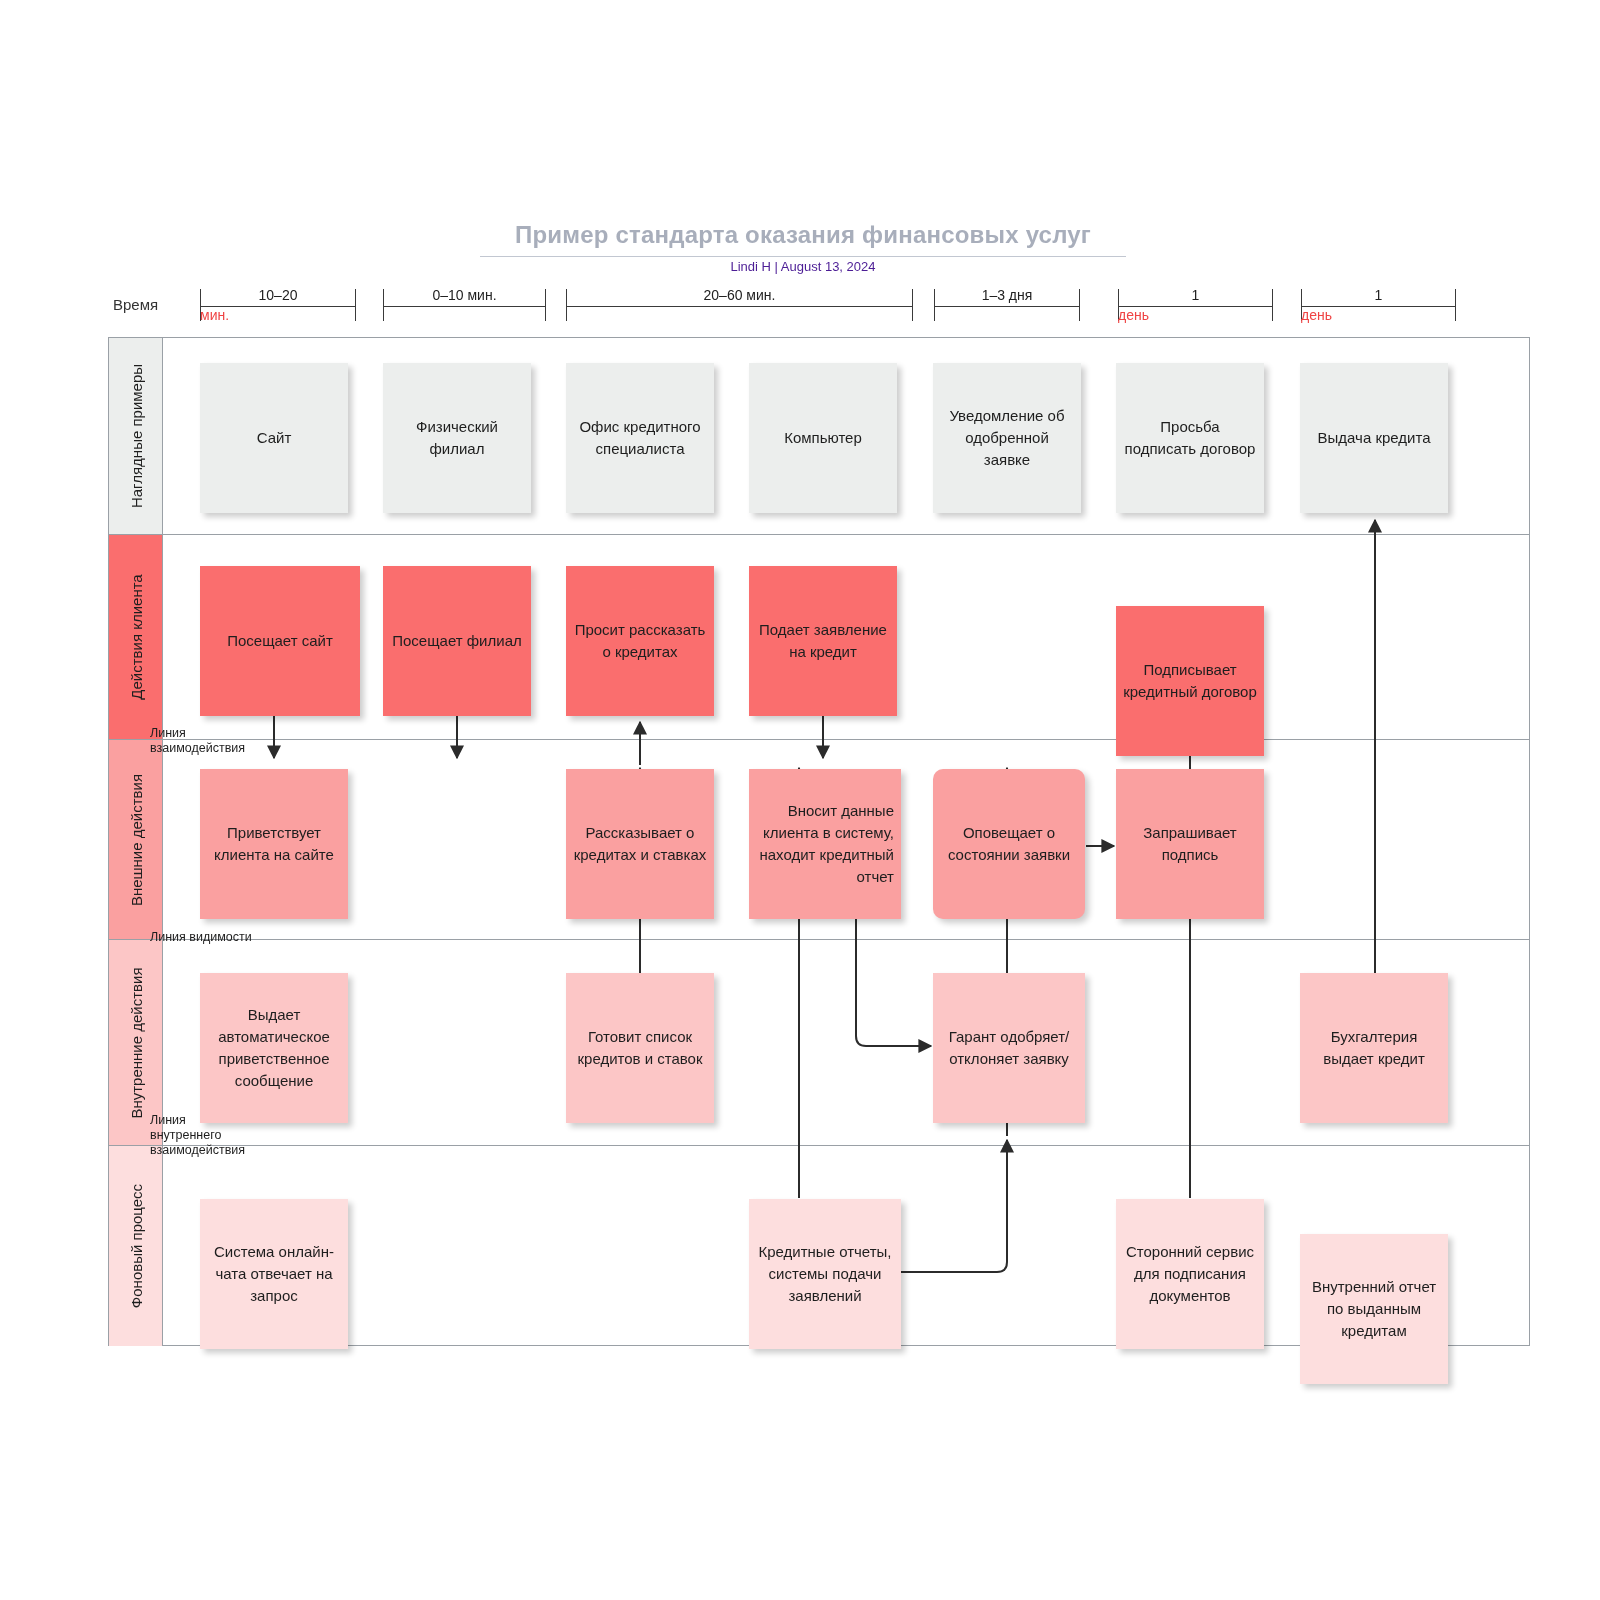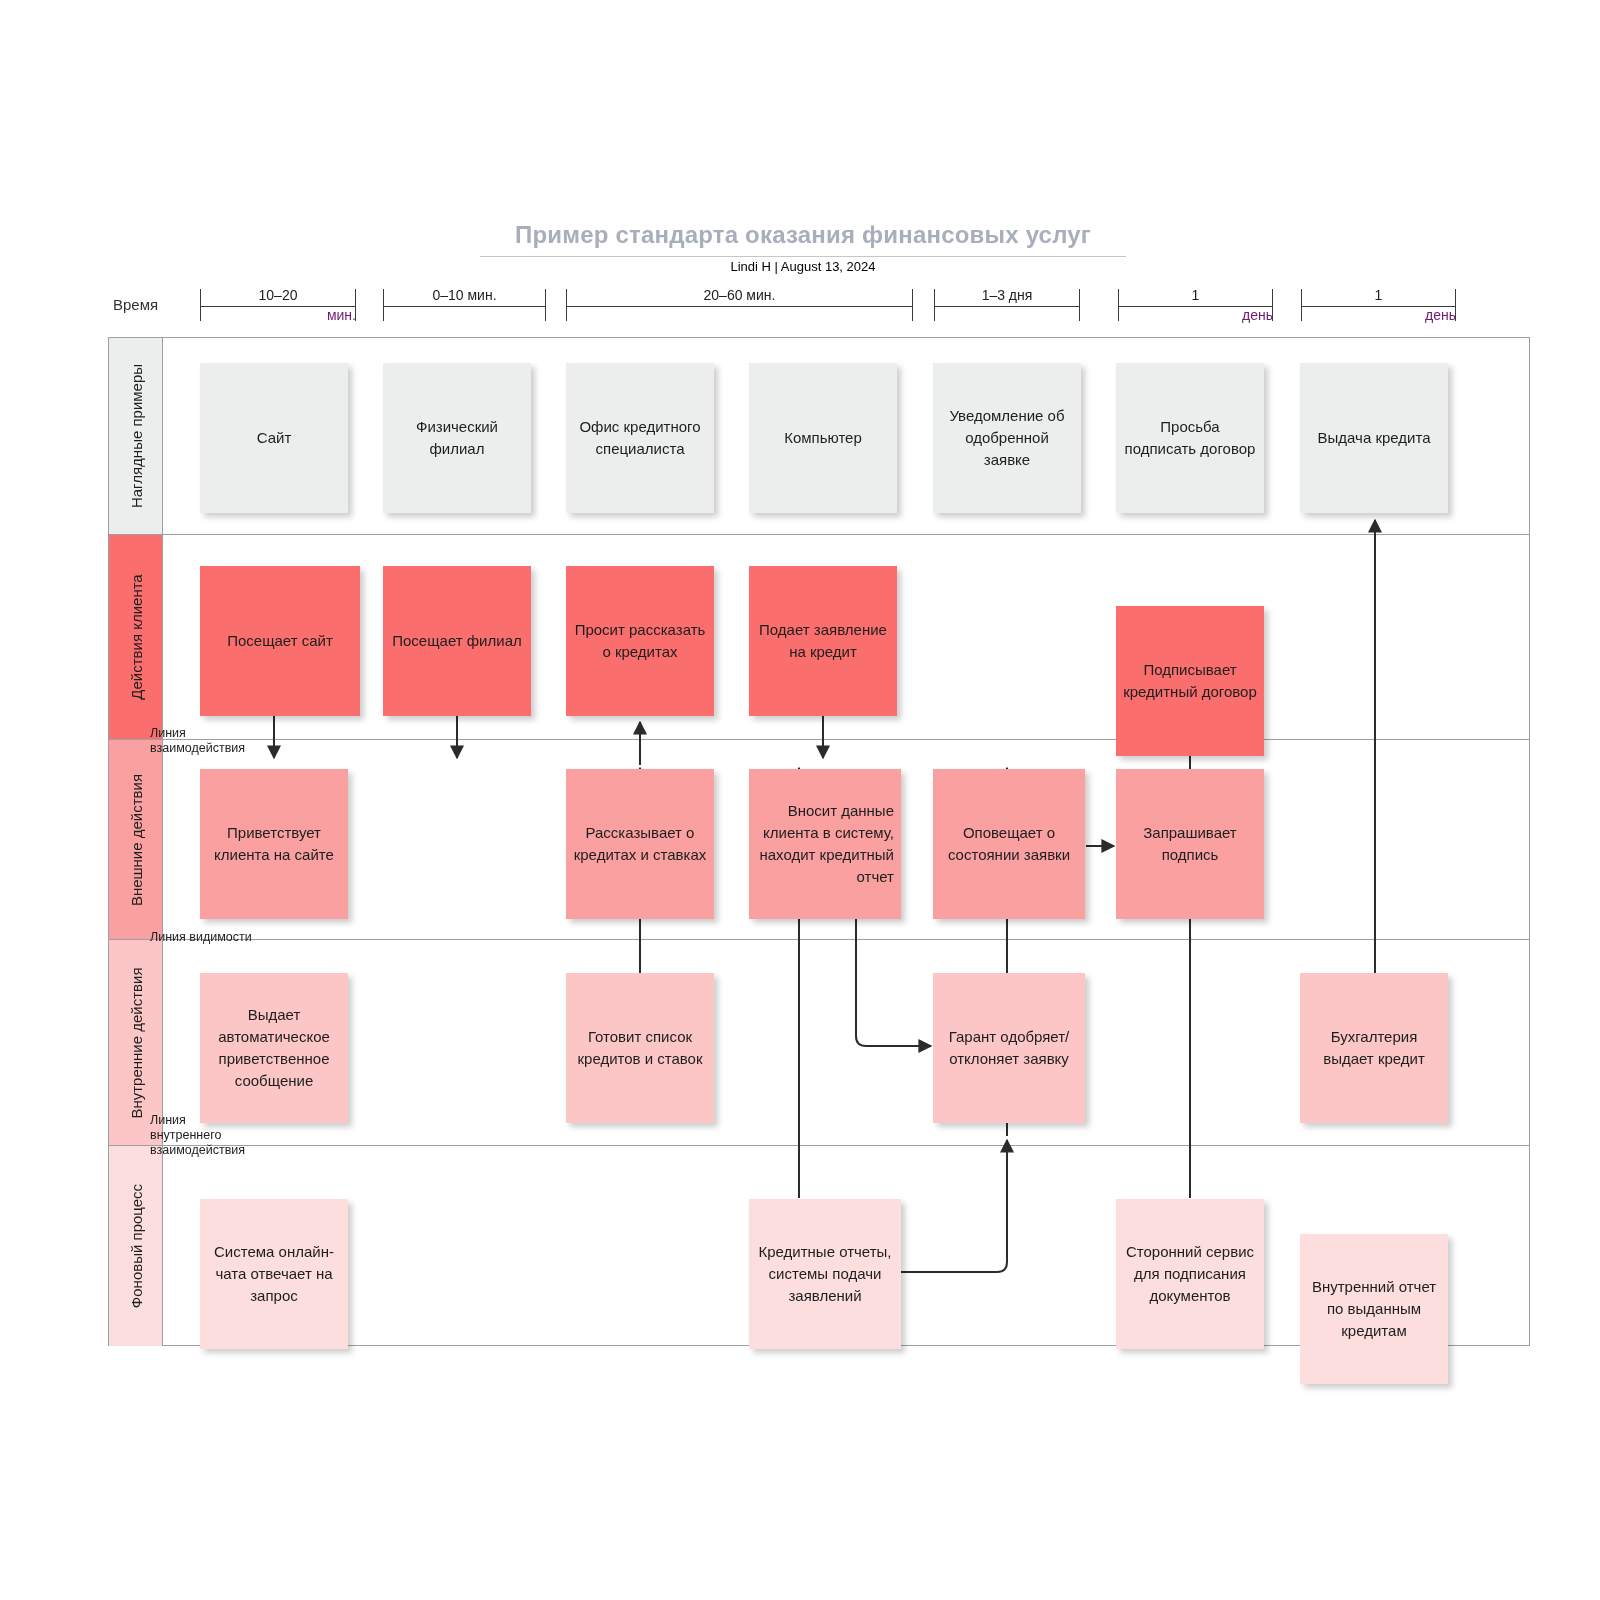--- a/index.html
+++ b/index.html
@@ -15,21 +15,21 @@
   #title{
     position:absolute;left:480px;top:221px;width:646px;
     text-align:center;
     font-size:24px;font-weight:bold;color:#a8aebb;
     letter-spacing:.2px;
     border-bottom:1px solid #c2c7d1;
     padding-bottom:7px;
   }
   #subtitle{
     position:absolute;left:480px;top:259px;width:646px;
-    text-align:center;font-size:13px;color:#000000;
+    text-align:center;font-size:13px;color:#4c1d95;
   }
 
   
   #time-label{
     position:absolute;left:113px;top:296px;
     font-size:15px;color:#333;
   }
   .tbracket{position:absolute;height:32px;}
   .tbracket .bar{
     position:absolute;left:0;right:0;top:17px;height:1px;background:#3a3a3a;
@@ -37,22 +37,22 @@
   .tbracket .cap{
     position:absolute;top:0;width:1px;height:32px;background:#3a3a3a;
   }
   .tbracket .cap.l{left:0;}
   .tbracket .cap.r{right:0;}
   .tbracket .t1{
     position:absolute;left:0;right:0;top:-4px;text-align:center;
     font-size:14px;color:#222;line-height:20px;
   }
   .tbracket .t2{
-    position:absolute;left:0;right:0;top:16px;text-align:right;
-    font-size:14px;color:#701a75;line-height:20px;
+    position:absolute;left:0;right:0;top:16px;text-align:left;
+    font-size:14px;color:#ef4444;line-height:20px;
   }
 
   
   #frame{
     position:absolute;left:108px;top:337px;width:1422px;height:1009px;
     border:1px solid #9aa0a6;box-sizing:border-box;
   }
   .lane-label{
     position:absolute;left:0;width:54px;
     box-sizing:border-box;
@@ -241,21 +241,21 @@
 
   <div class="card c-r2" style="left:200px;top:769px;width:148px;height:150px;">
     <span>Приветствует клиента на сайте</span>
     </div>
   <div class="card c-r2" style="left:566px;top:769px;width:148px;height:150px;">
     <span>Рассказывает о кредитах и ставках</span>
     </div>
   <div class="card c-r2" style="left:749px;top:769px;width:152px;height:150px;text-align:right;">
     <span>Вносит данные клиента в систему, находит кредитный отчет</span>
     </div>
-  <div class="card c-r2" style="left:933px;top:769px;width:152px;height:150px;">
+  <div class="card c-r2" style="left:933px;top:769px;width:152px;height:150px;border-radius:10px;">
     <span>Оповещает о состоянии заявки</span>
     </div>
   <div class="card c-r2" style="left:1116px;top:769px;width:148px;height:150px;">
     <span>Запрашивает подпись</span>
     </div>
 
   <div class="card c-r3" style="left:200px;top:973px;width:148px;height:150px;">
     <span>Выдает автоматическое приветственное сообщение</span>
     </div>
   <div class="card c-r3" style="left:566px;top:973px;width:148px;height:150px;">

